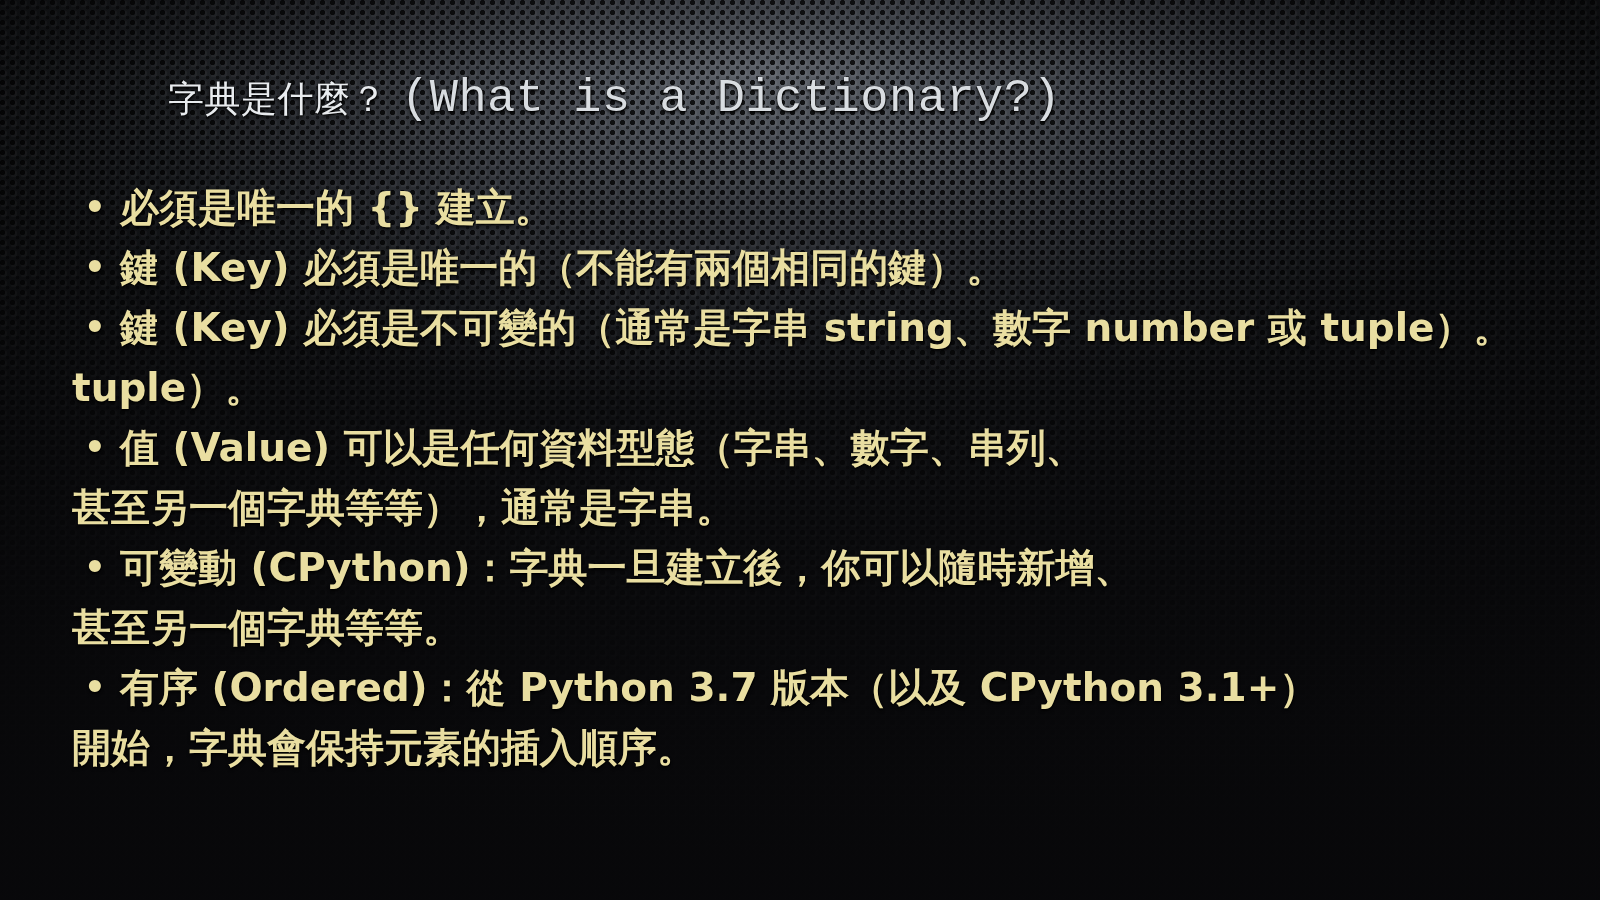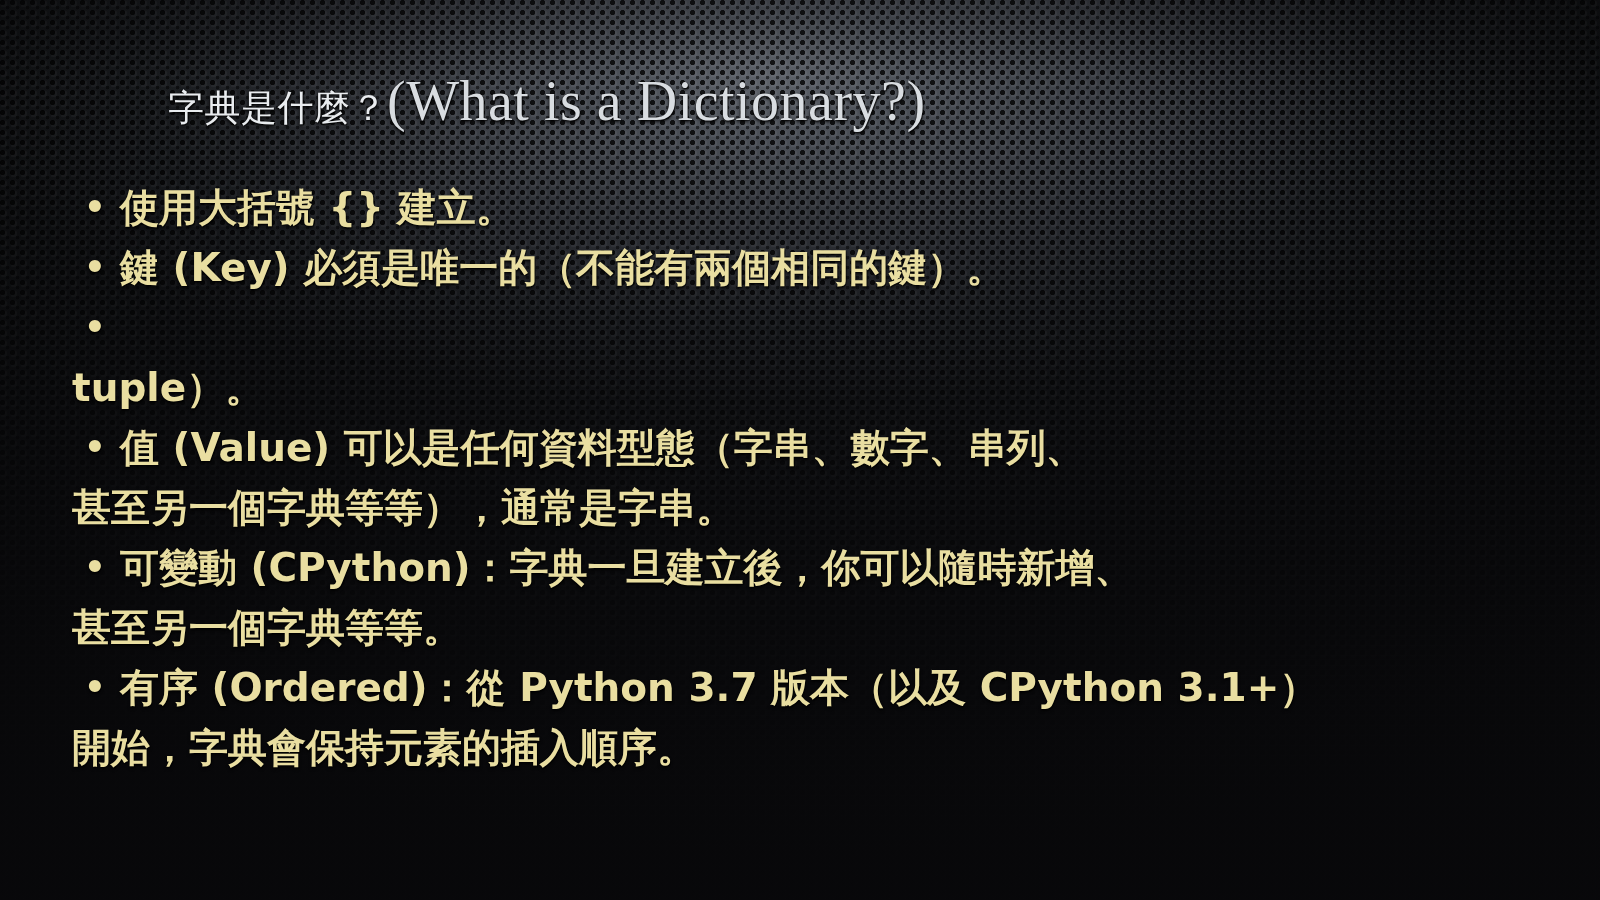--- a/index.html
+++ b/index.html
@@ -73,24 +73,24 @@
       0 2px 3px rgba(0,0,0,0.85),
       0 0 1px rgba(0,0,0,0.9),
       1px 1px 0 rgba(0,0,0,0.45);
   }
   .title .t-cjk {
     font-family: "DejaVu Sans", "Liberation Sans", sans-serif;
     font-size: 36px;
     color: #e9ecef;
   }
   .title .t-en {
-    font-family: Liberation Serif, serif;
-    font-size: 56px;
+    font-family: Liberation Mono, monospace;
+    font-size: 47px;
     color: #d9dde1;
-    margin-left: 0;
+    margin-left: 14px;
   }
 
   
   .body {
     position: absolute;
     left: 0;
     top: 178px;
     width: 1600px;
   }
   .line {
@@ -137,30 +137,31 @@
   <div class="bg-vignette"></div>
 
   <div class="title">
     <span class="t-cjk">字典是什麼？</span><span class="t-en">(What is a Dictionary?)</span>
   </div>
 
   <div class="body">
 
     <div class="line">
       <span class="bullet">•</span>
-      <span class="txt">使用大括號 {} 建立。</span>
+      <span class="txt">必須是唯一的 {} 建立。</span>
     </div>
 
     <div class="line">
       <span class="bullet">•</span>
       <span class="txt">鍵 (Key) 必須是唯一的（不能有兩個相同的鍵）。</span>
     </div>
 
     <div class="line">
       <span class="bullet">•</span>
+      <span class="txt">鍵 (Key) 必須是不可變的（通常是字串 string、數字 number 或 tuple）。</span>
     </div>
 
     <div class="line cont">
       <span class="txt">tuple）。</span>
     </div>
 
     <div class="line">
       <span class="bullet">•</span>
       <span class="txt">值 (Value) 可以是任何資料型態（字串、數字、串列、</span>
     </div>

